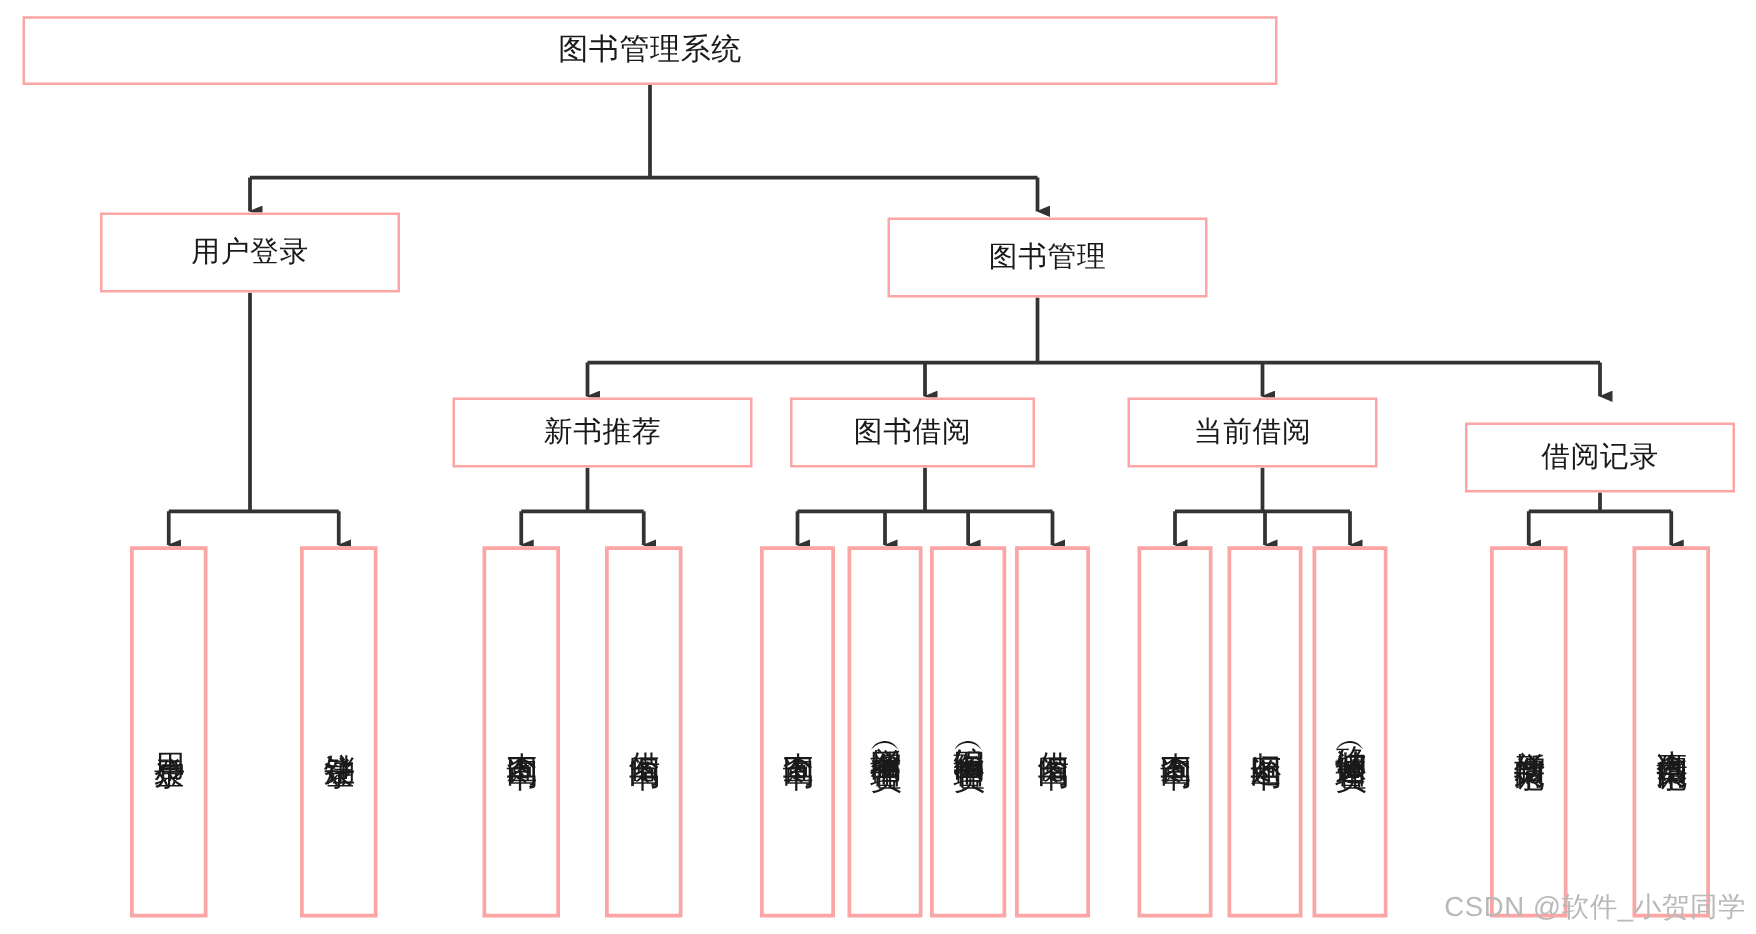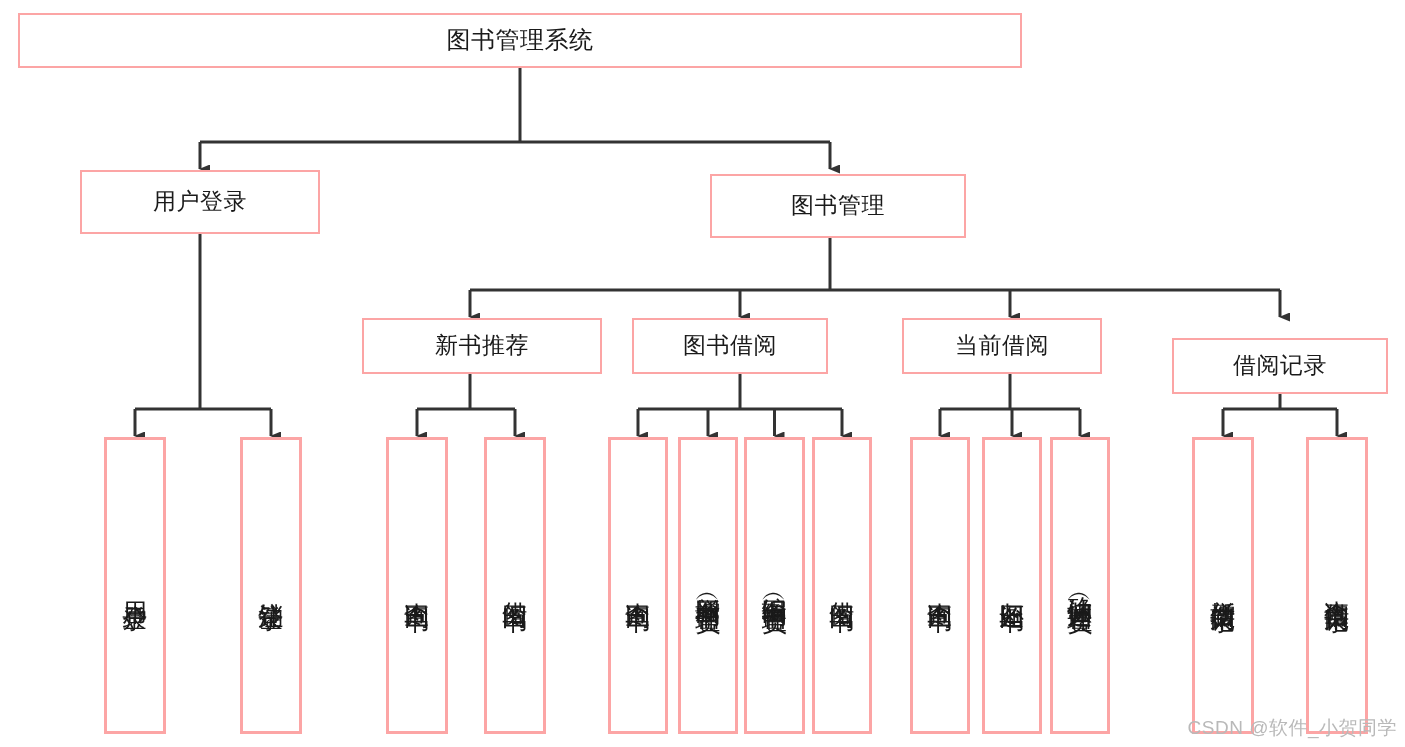--- a/index.html
+++ b/index.html
@@ -52,21 +52,21 @@
     font-size: 25px;
     line-height: 1.22;
     letter-spacing: 2px;
     white-space: nowrap;
     text-align: center;
   }
   .watermark {
     position: absolute;
     right: 8px;
     bottom: 6px;
-    font-size: 19px;
+    font-size: 22px;
     color: #b9b9b9;
     white-space: nowrap;
     letter-spacing: 0.5px;
   }
 </style>
 </head>
 <body>
 
 <div id="diagram-root">
 

